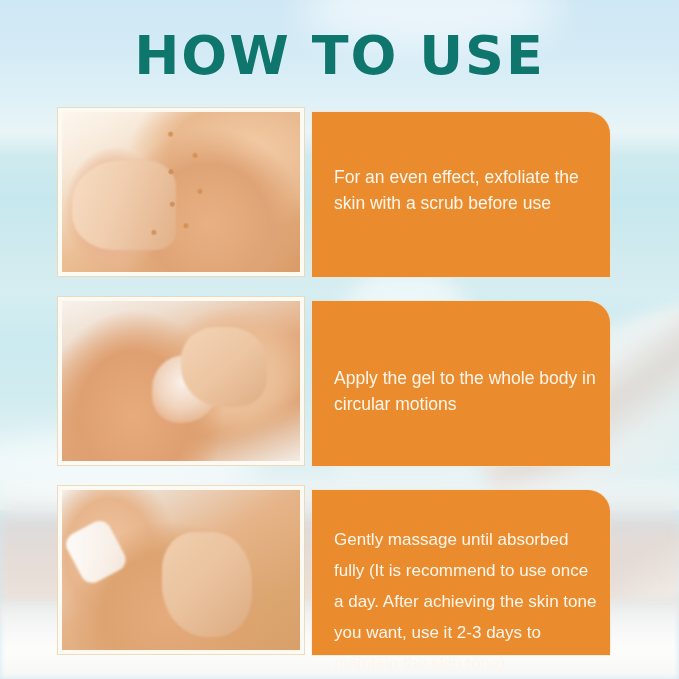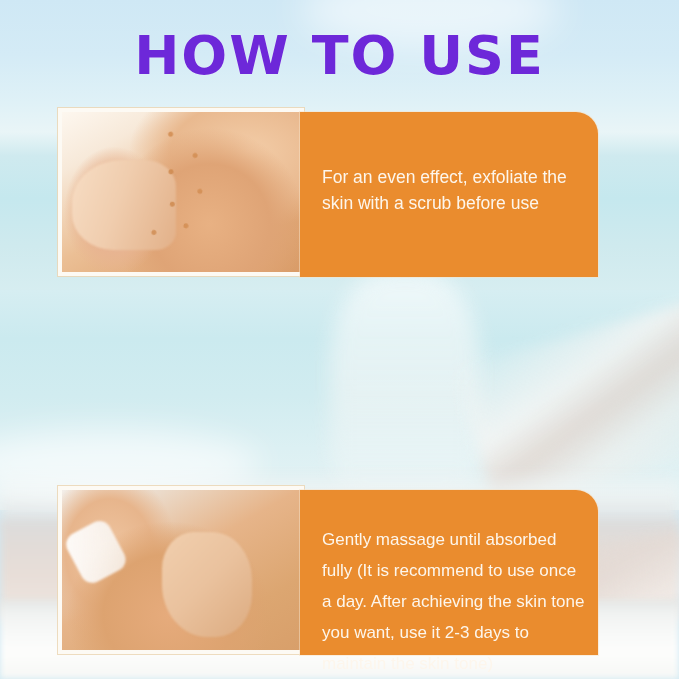--- a/index.html
+++ b/index.html
@@ -145,21 +145,21 @@
   
   .title {
     position: absolute;
     left: 0; top: 24px;
     width: 679px;
     text-align: center;
     font-family: "DejaVu Sans", sans-serif;
     font-weight: bold;
     font-size: 54px;
     letter-spacing: 2px;
-    color: #6d28d9;
+    color: #0f766e;
     text-shadow: 0 0 1px rgba(255,255,255,0.8);
   }
 
   
   .step {
     position: absolute;
     left: 0;
     width: 679px;
     height: 180px;
   }
@@ -263,21 +263,21 @@
     width: 20%; height: 34%;
     background: linear-gradient(120deg, rgba(255,255,255,0.95) 0%, rgba(248,246,243,0.8) 100%);
     transform: rotate(-28deg);
     border-radius: 12px;
     filter: blur(0.8px);
   }
 
   
   .panel {
     position: absolute;
-    left: 300px;
+    left: 312px;
     top: 4px;
     width: 298px;
     height: 165px;
     background: #ea8c2e;
     border-radius: 0 22px 0 0;
     box-shadow: 0 0 0 1px rgba(247,226,198,0.5);
   }
   .panel-text {
     position: absolute;
     left: 22px;
@@ -315,20 +315,32 @@
       <div class="photo ph1">
         <div class="ph1-hand"></div>
       </div>
     </div>
     <div class="panel panel-1">
       <div class="panel-text">For an even effect, exfoliate the skin with a scrub before use</div>
 
     </div>
   </div>
 
+  <div class="step step-2">
+    <div class="photo-frame">
+      <div class="photo ph2">
+        <div class="ph2-gel"></div>
+        <div class="ph2-hand"></div>
+      </div>
+    </div>
+    <div class="panel panel-2">
+      <div class="panel-text">Apply the gel to the whole body in circular motions</div>
+
+    </div>
+  </div>
 
   <div class="step step-3">
     <div class="photo-frame">
       <div class="photo ph3">
         <div class="ph3-strap"></div>
         <div class="ph3-hand"></div>
       </div>
     </div>
     <div class="panel panel-3">
       <div class="panel-text">Gently massage until absorbed fully (It is recommend to use once a day. After achieving the skin tone you want, use it 2-3 days to maintain the skin tone)</div>

